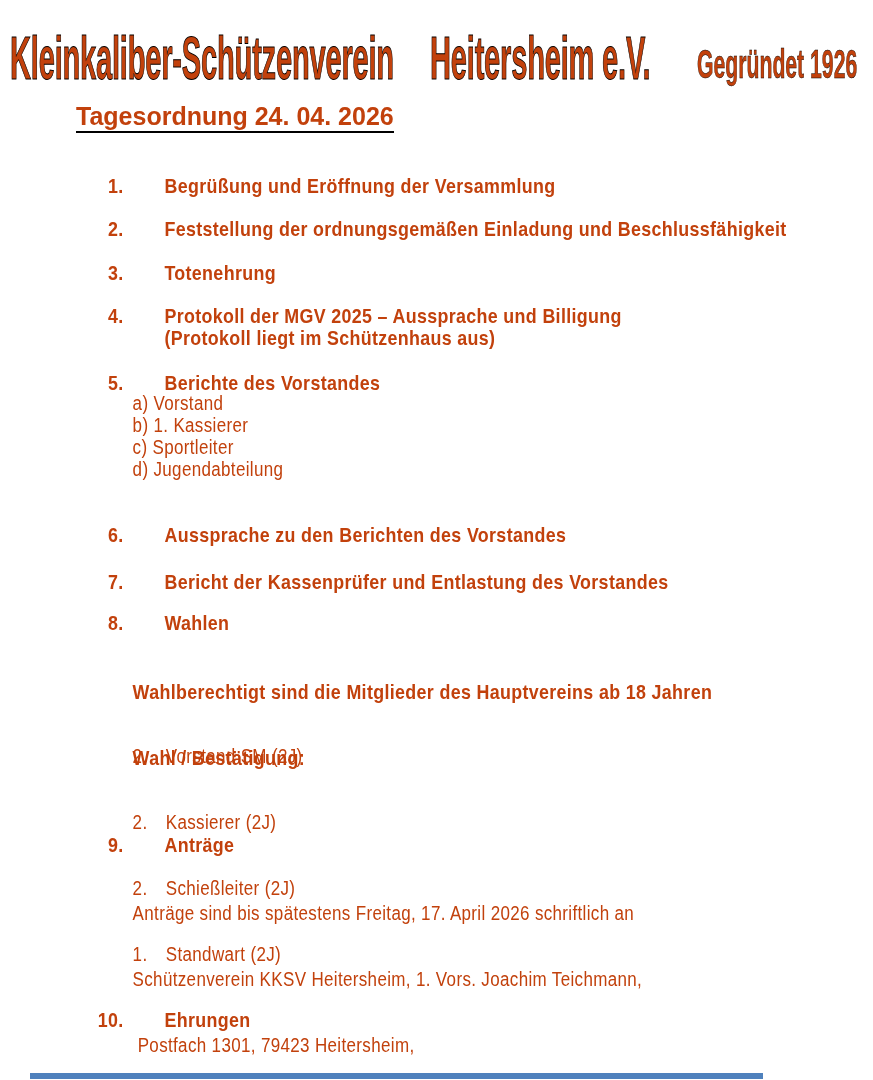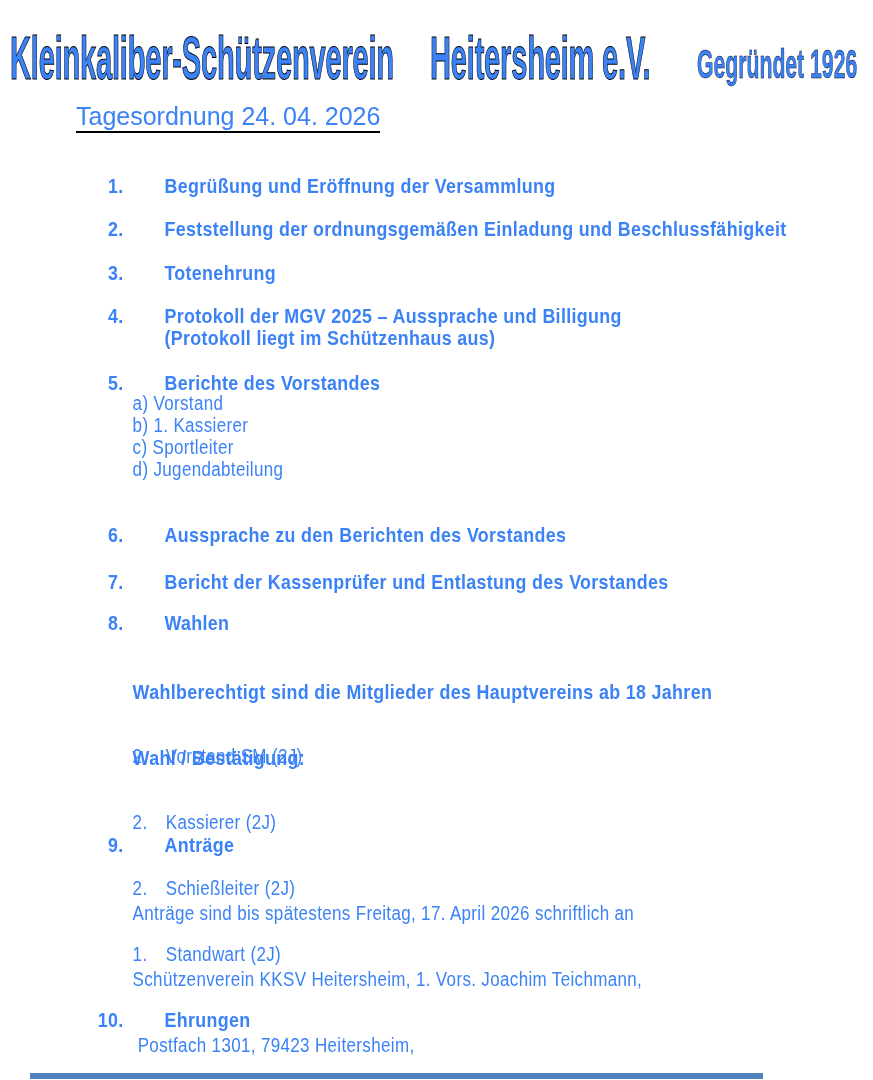--- a/index.html
+++ b/index.html
@@ -1,39 +1,39 @@
 <!DOCTYPE html>
 <html><head>
 <meta charset="utf-8">
 <style>
   * { margin:0; padding:0; box-sizing:border-box; }
   html,body { background:#ffffff; }
   .doc {
     position:relative; width:873px; height:1080px; background:#ffffff;
-    color:#3b82f6; font-family:"Liberation Sans","DejaVu Sans",sans-serif;
+    color:#c2410c; font-family:"Liberation Sans","DejaVu Sans",sans-serif;
     overflow:hidden;
   }
 
   
   .mast-main {
     position:absolute; top:27px; font-size:62px; font-weight:700; line-height:1;
     white-space:nowrap; transform:scaleX(0.47); transform-origin:0 0;
     -webkit-text-stroke:1px #000; letter-spacing:-0.5px;
   }
   .mast-name { left:10px; }
   .mast-loc  { left:430px; }
   .mast-founded {
     position:absolute; left:697px; top:44px; font-size:40px; font-weight:700; line-height:1;
     white-space:nowrap; transform:scaleX(0.53); transform-origin:0 0;
     -webkit-text-stroke:0.5px #000;
   }
 
   
   .doc-title {
-    position:absolute; left:76px; top:103px; font-size:25px; font-weight:400;
+    position:absolute; left:76px; top:103px; font-size:25px; font-weight:700;
     line-height:27px; border-bottom:2.5px solid #000; padding-bottom:1px;
     white-space:nowrap;
   }
 
   
   .body {
     position:absolute; left:0; top:0; width:1027px; height:1080px;
     transform:scaleX(0.85); transform-origin:0 0;
     font-size:21px; line-height:22px; letter-spacing:0.4px;
   }

